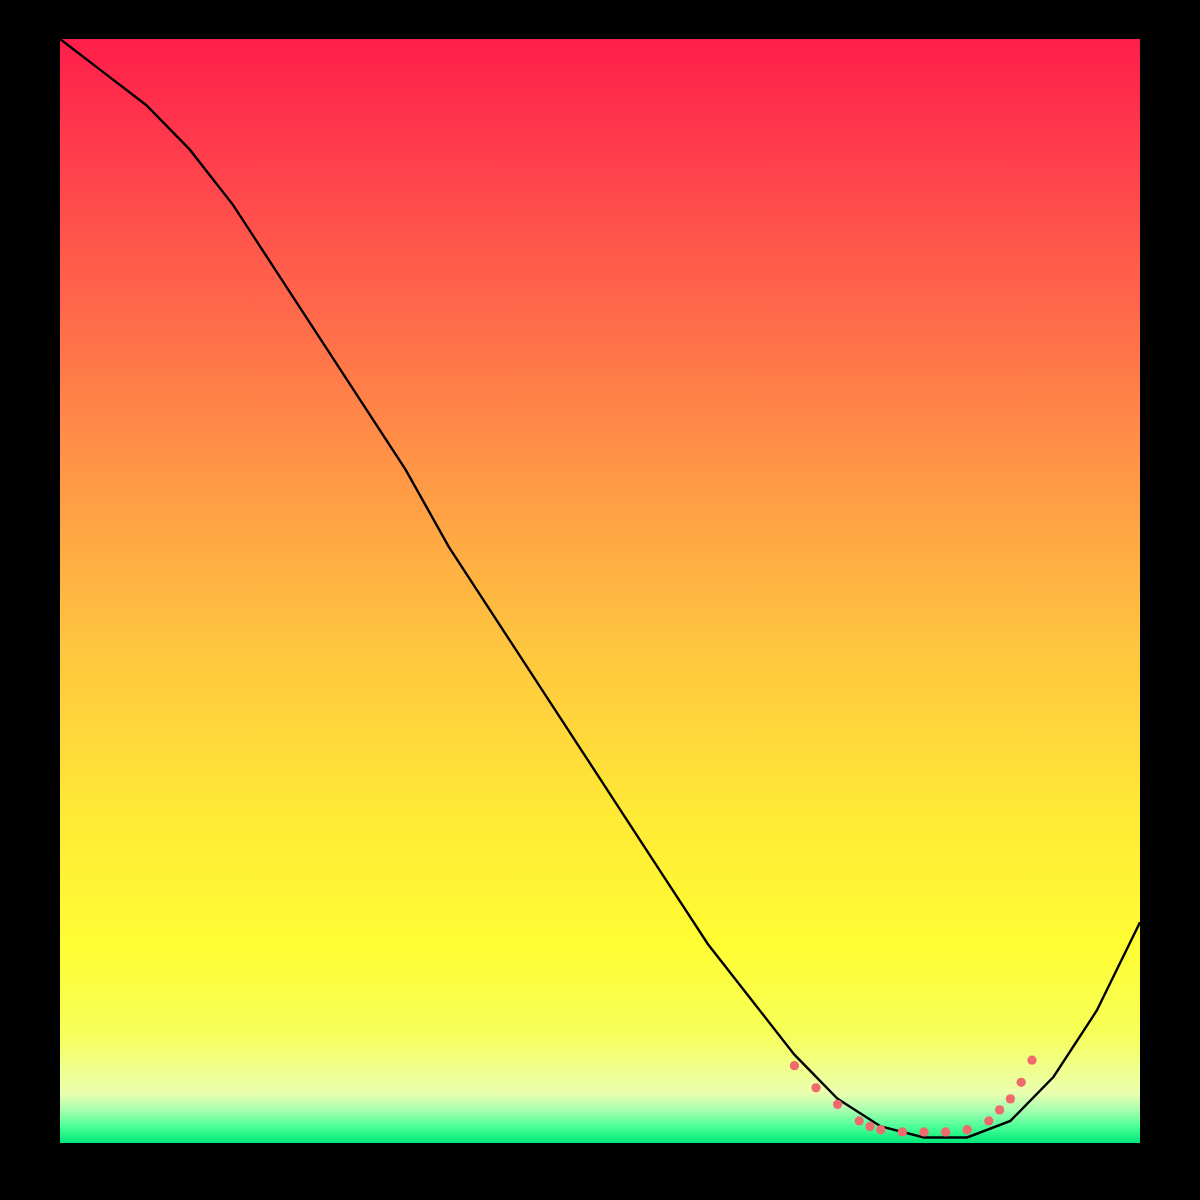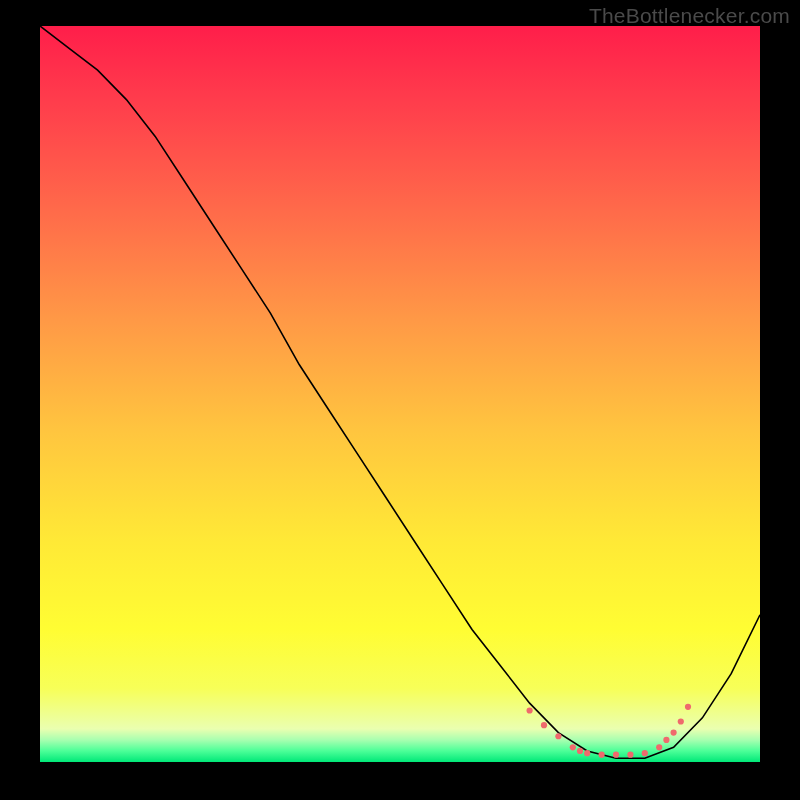--- a/index.html
+++ b/index.html
@@ -45,21 +45,20 @@
     left: 0; top: 0;
     width: 100%;
     height: 100%;
   }
 </style>
 </head>
 <body>
 
 <div class="container">
 
-  <div class="watermark">TheBottlenecker.com</div>
 
   <div class="plot-area">
     <svg class="gradient-bg" viewBox="0 0 720 736" preserveAspectRatio="none">
       <defs>
         <linearGradient id="bg-grad" x1="0" y1="0" x2="0" y2="1">
             <stop offset="0%" stop-color="#ff1e4a"></stop>
             <stop offset="10%" stop-color="#ff3c4c"></stop>
             <stop offset="25%" stop-color="#ff6a4a"></stop>
             <stop offset="40%" stop-color="#ff9946"></stop>
             <stop offset="55.00000000000001%" stop-color="#ffc53f"></stop>

